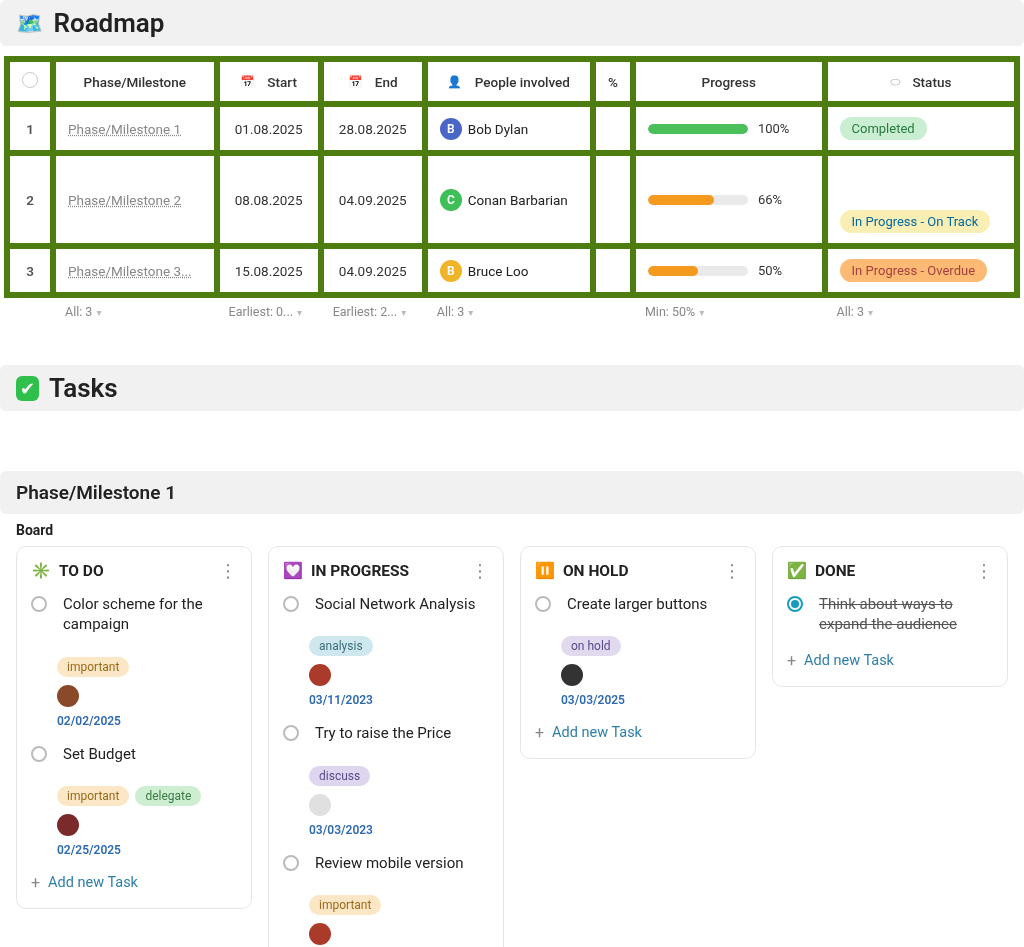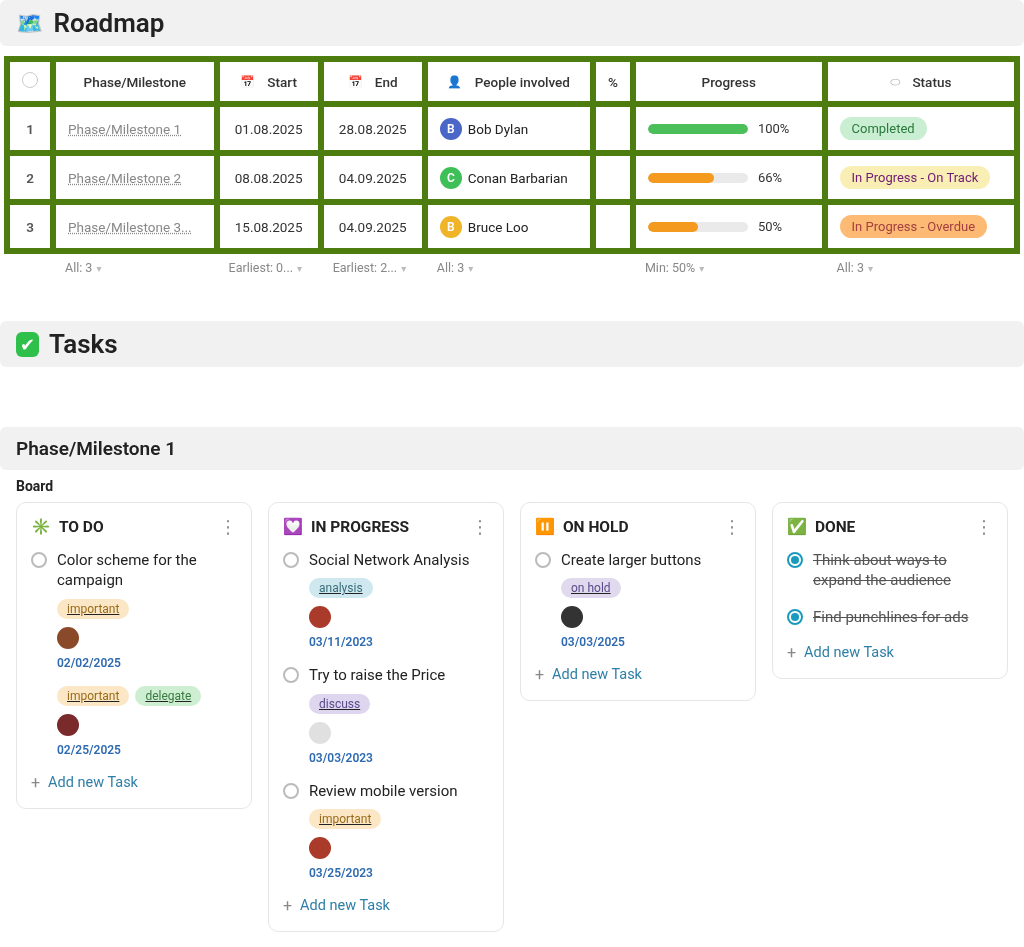--- a/index.html
+++ b/index.html
@@ -29,41 +29,41 @@
     width: 22px; height: 22px; border-radius: 50%; display:inline-flex; align-items:center; justify-content:center;
     color:#fff; font-weight:600; font-size:12px; margin-right:6px;
   }
   .person-cell { display:flex; align-items:center; }
   .progress-cell { display:flex; align-items:center; gap:10px; }
   .progress-bar { flex:0 0 100px; height:10px; background:#eaeaea; border-radius:5px; overflow:hidden;}
   .progress-fill { height:100%; border-radius:5px;}
   .progress-pct { font-size:13px; color:#333; width:40px; text-align:left;}
   .status-chip { display:inline-block; padding:4px 12px; border-radius:12px; font-size:13px; }
   .chip-green { background:#c9eed1; color:#2a7a3e; }
-  .chip-yellow { background:#f9efb4; color:#701a75; }
+  .chip-yellow { background:#f9efb4; color:#0369a1;margin-top:44px; }
   .chip-red { background:#fdba74; color:#a44040; }
   .th-ico { color:#aaa; font-size:12px; margin-right:6px;}
   .summary-row td { border:none; color:#888; font-size:12.5px; padding:6px 12px; }
   .dd-caret { margin-left:4px; color:#bbb; font-size:10px;}
   .phase-header { background:#f1f1f1; border-radius:6px; padding:10px 16px; font-size:19px; font-weight:600; margin:20px 0 8px;}
   .board-label { font-weight:700; font-size:14px; color:#222; padding:0 16px 8px; }
   .board { display:flex; gap:16px; padding:0 16px 20px; align-items:flex-start;}
   .board-col { flex:1; border:1px solid #e6e6e6; border-radius:10px; padding:14px 14px 16px; background:#fff;}
   .col-head { display:flex; align-items:center; justify-content:space-between; margin-bottom:14px;}
   .col-head .title { font-weight:700; font-size:15.5px; display:flex; align-items:center; gap:8px;}
   .col-head .menu { color:#888; cursor:pointer; font-size:18px; line-height:1;}
   .col-emoji { font-size:16px; }
   .card { margin-bottom:16px; }
-  .card-title-row { display:flex; align-items:flex-start; gap:10px; margin-bottom:8px;}
+  .card-title-row { display:flex; align-items:flex-start; gap:16px; margin-bottom:8px;}
   .radio-o { width:16px; height:16px; border:2px solid #bbb; border-radius:50%; margin-top:2px; flex:none; }
   .radio-checked { width:16px; height:16px; border:2px solid #1a9bbd; border-radius:50%; margin-top:2px; flex:none; position:relative;}
   .radio-checked::after { content:""; position:absolute; inset:2px; background:#1a9bbd; border-radius:50%;}
   .card-title { font-size:15px; color:#222; line-height:1.35; }
   .done .card-title { text-decoration: line-through; color:#555; }
-  .tags { display:flex; gap:6px; flex-wrap:wrap; margin:8px 0 8px 26px;text-decoration:underline;}
+  .tags { display:flex; gap:6px; flex-wrap:wrap; margin:22px 0 8px 26px;}
   .tag { font-size:12px; padding:3px 10px; border-radius:10px; }
   .tag-important { background:#fbe7c6; color:#9a6b1a;}
   .tag-urgent { background:#f4c8cf; color:#a04055;}
   .tag-delegate { background:#cdeed0; color:#3a7a45;}
   .tag-analysis { background:#cfe8ef; color:#3a6e7a;}
   .tag-discuss { background:#ded6ef; color:#5a4a8a;}
   .tag-onhold { background:#e1d9ee; color:#5a4a8a;}
   .assignee-row { margin:6px 0 4px 26px;}
   .assignee { width:22px; height:22px; border-radius:50%; background:#7a5a4a; display:inline-block;}
   .card-date { color:#2e6ab0; font-size:12px; font-weight:600; margin-left:26px;}
@@ -224,20 +224,24 @@
             <span class="radio-o"></span>
             <div class="card-title">Color scheme for the campaign</div>
           </div>
       <div class="tags">
             <span class="tag tag-important">important</span>
           </div>
           <div class="assignee-row"><span class="assignee" style="background:#8a4a2a"></span></div>
           <div class="card-date">02/02/2025</div>
     </div>
         <div class="card">
+      <div class="card-title-row">
+            <span class="radio-o"></span>
+            <div class="card-title">Set Budget</div>
+          </div>
       <div class="tags">
             <span class="tag tag-important">important</span>
             <span class="tag tag-delegate">delegate</span>
           </div>
           <div class="assignee-row"><span class="assignee" style="background:#7a2a2a"></span></div>
           <div class="card-date">02/25/2025</div>
     </div>
     <div class="add-task">
           <span class="plus">+</span>
           <span>Add new Task</span>
@@ -321,27 +325,20 @@
           </div>
       <div class="menu">⋮</div>
     </div>
     <div class="card">
       <div class="card-title-row">
             <span class="radio-checked"></span>
             <div class="card-title">Think about ways to expand the audience</div>
           </div>
 
     </div>
-        <div class="card">
-      <div class="card-title-row">
-            <span class="radio-checked"></span>
-            <div class="card-title">Find punchlines for ads</div>
-          </div>
-
-    </div>
     <div class="add-task">
           <span class="plus">+</span>
           <span>Add new Task</span>
         </div>
       </div>
     </div>
 
 </div>
 
 </body></html>

